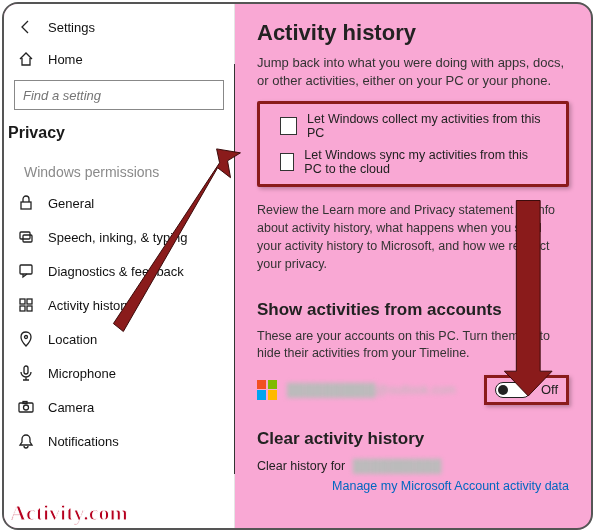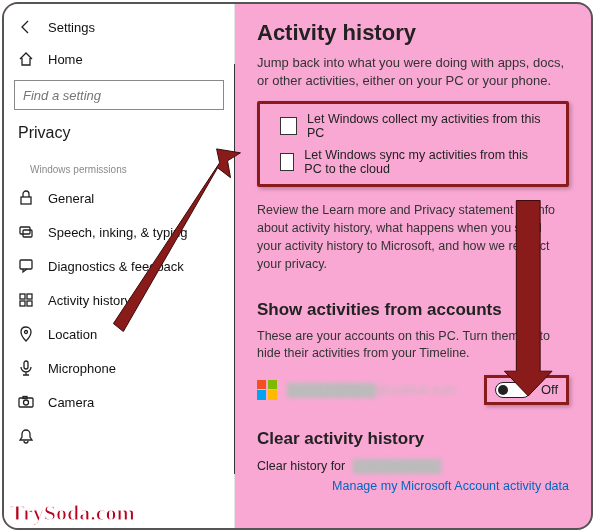--- a/index.html
+++ b/index.html
@@ -62,27 +62,27 @@
   .sidebar .search-wrap input {
     border: none;
     outline: none;
     flex: 1;
     font-size: 13px;
     color: #555;
     font-style: italic;
   }
   .sidebar .section-title {
     font-size: 16px;
-    font-weight: 400;
-    padding: 4px 14px 10px 14px;
+    font-weight: 700;
+    padding: 4px 14px 10px 4px;
   }
   .sidebar .group-label {
-    font-size: 10px;
+    font-size: 14px;
     color: #8a8a8a;
-    padding: 12px 14px 6px 26px;
+    padding: 12px 14px 6px 20px;
   }
   .sidebar .nav-item { cursor:pointer; }
   .sidebar .nav-item .label { flex:1; }
 
   
   .pane-divider {
     width: 1px;
     background: #e5e5e5;
   }
   .pane-divider .inner-bar{
@@ -321,20 +321,21 @@
         </span>
         <span class="label">Camera</span>
       </div>
       <div class="row nav-item">
         <span class="icon">
           <svg viewBox="0 0 16 16">
               <path d="M8 2 a4 4 0 0 0 -4 4 v3 l-2 3 h12 l-2 -3 v-3 a4 4 0 0 0 -4 -4 Z"></path>
               <path d="M6 13 a2 2 0 0 0 4 0"></path>
             </svg>
         </span>
+        <span class="label">Notifications</span>
       </div>
 
     </div>
 
     <div class="pane-divider">
       <div class="inner-bar"></div>
     </div>
 
     <div class="content">
 
@@ -381,14 +382,14 @@
     </div>
   </div>
 
   <svg class="overlay" viewBox="0 0 591 528">
 
     <path class="arrow-path" d="M120 330 L215 165 L228 175 L225 158 L238 150 L214 146 L217 160 L110 322 Z"></path>
 
     <path class="arrow-path" d="M516 198 L540 198 L540 370 L552 370 L528 395 L504 370 L516 370 Z"></path>
   </svg>
 
-  <div class="watermark">TrySoda.com</div>
+  <div class="watermark">Activity.com</div>
 </div>
 
 </body></html>

